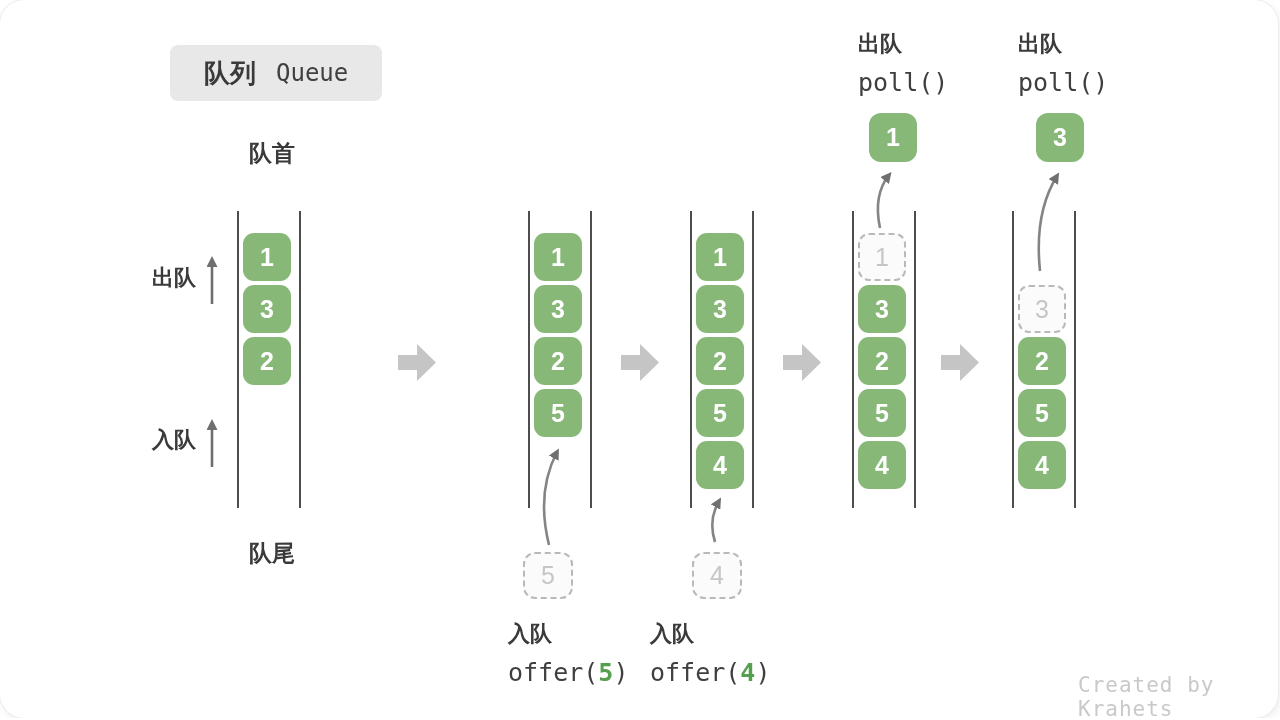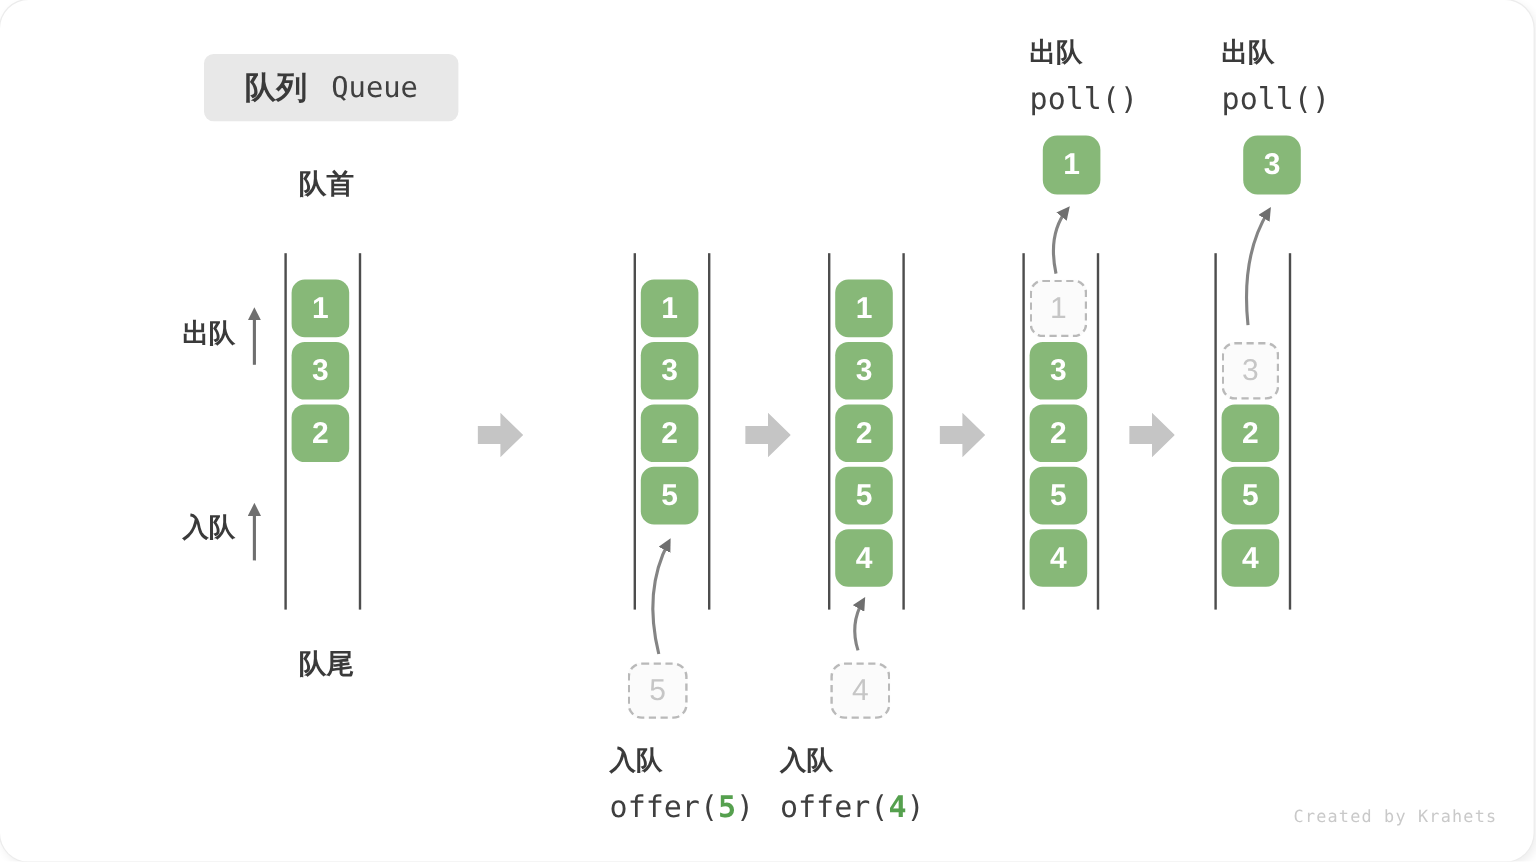--- a/index.html
+++ b/index.html
@@ -55,21 +55,21 @@
   .op-enq4{left:650px;top:619px;}
   .op-poll1{left:858px;top:29px;}
   .op-poll2{left:1018px;top:29px;}
 
   
   .block-arrow{position:absolute;width:38px;height:37px;top:344px;}
   .ba-0{left:398px}.ba-1{left:621px}.ba-2{left:783px}.ba-3{left:941px}
 
   .arrows-layer{position:absolute;left:0;top:0;width:1278px;height:718px;pointer-events:none;}
 
-  .watermark{position:absolute;left:1078px;top:673px;font-size:14px;color:#c9c9c9;letter-spacing:1px;}
+  .watermark{position:absolute;left:1078px;top:673px;font-size:21px;color:#c9c9c9;letter-spacing:1px;}
 </style>
 </head>
 <body>
 
 <div class="canvas">
 
   <div class="badge">
     <span class="zh">队列</span>
     <span class="en mono">Queue</span>
   </div>

